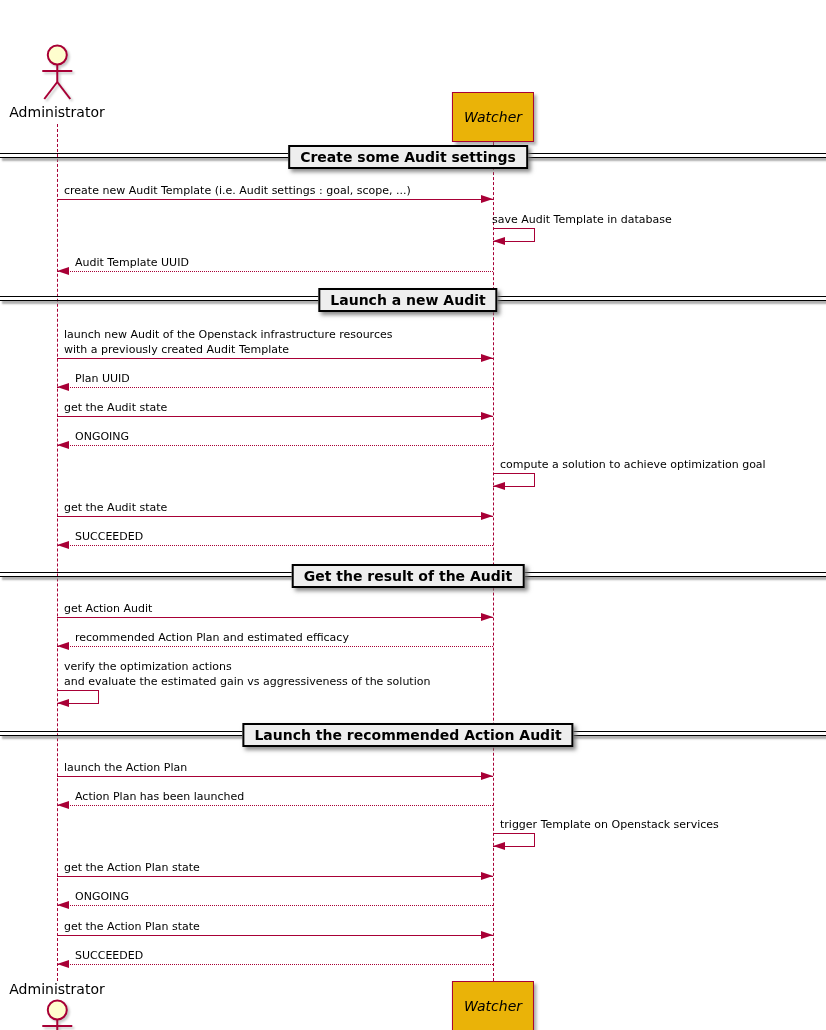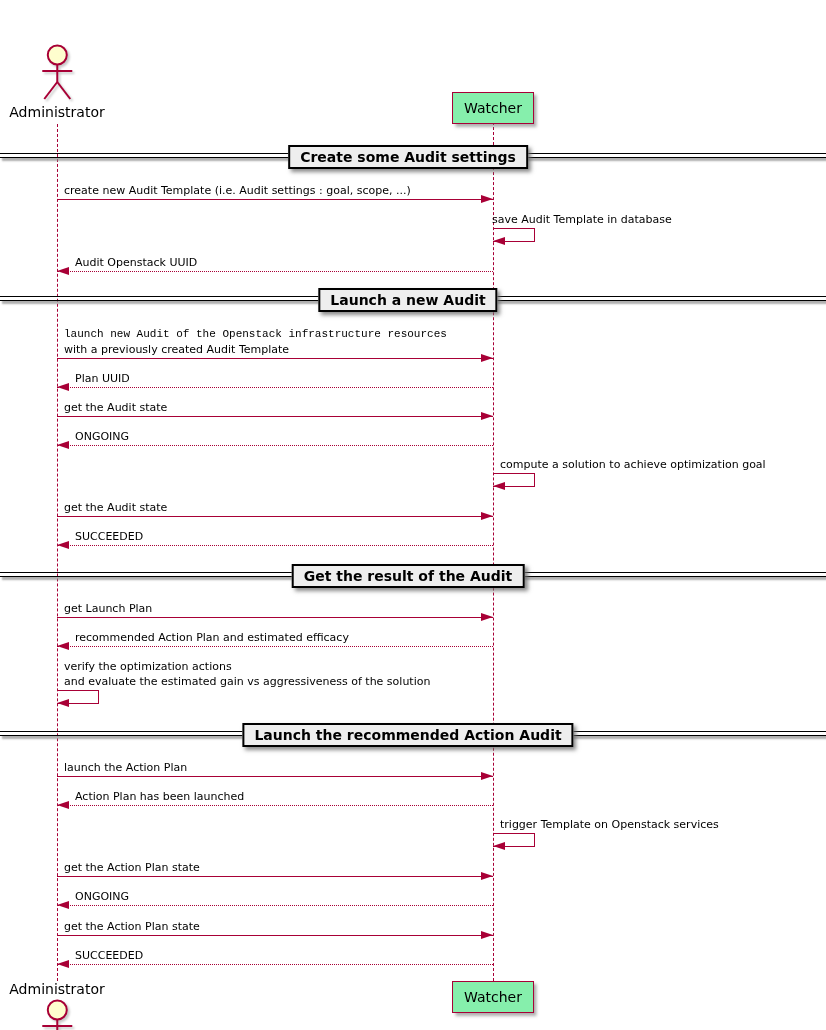--- a/index.html
+++ b/index.html
@@ -2,22 +2,22 @@
 <html><head>
 <meta charset="utf-8">
 <style>
   html,body{margin:0;padding:0;background:#fff;}
   .stage{position:relative;width:826px;height:1030px;background:#fff;overflow:hidden;
          font-family:"DejaVu Sans","Liberation Sans",sans-serif;color:#000;margin-top:40px;}
   .lifeline{position:absolute;width:0;border-left:1px dashed #A80036;}
   .actor{position:absolute;transform:translateX(-50%);display:flex;flex-direction:column;align-items:center;}
   .actor svg{filter:drop-shadow(2px 2px 1px #c8c8c8);}
   .plabel{font-size:14px;white-space:nowrap;padding:2px 0;}
-  .pbox{position:absolute;transform:translateX(-50%);background:#86efac;border:1.5px solid #A80036;
-        padding:7px 11px;font-size:14px;white-space:nowrap;box-shadow:3px 3px 3px rgba(120,120,120,0.6);}
+  .pbox{position:absolute;transform:translateX(-50%);background:#eab308;border:1.5px solid #A80036;
+        padding:16px 11px;font-size:14px;white-space:nowrap;box-shadow:3px 3px 3px rgba(120,120,120,0.6);font-style:italic;}
   .divider-lines{position:absolute;left:0;right:0;height:3px;border-top:1.5px solid #000;
         border-bottom:1.5px solid #000;box-shadow:2px 3px 2px rgba(140,140,140,0.7);}
   .divider-box{position:absolute;transform:translate(-50%,-50%);background:#EEEEEE;border:2px solid #000;
         padding:2px 10px;font-size:14px;font-weight:bold;white-space:nowrap;
         box-shadow:3px 3px 4px rgba(110,110,110,0.8);}
   .mline{position:absolute;height:0;}
   .mline.solid{border-top:1.5px solid #A80036;}
   .mline.dotted{border-top:1.5px dotted #A80036;}
   .mlabel{position:absolute;font-size:11px;line-height:15px;white-space:nowrap;}
   .ah-right{position:absolute;width:0;height:0;border-style:solid;border-width:4.5px 0 4.5px 12px;
@@ -68,26 +68,26 @@
       <div class="divider-lines" style="top: 113px;"></div>
       <div class="divider-box" style="left: 408px; top: 117px;">Create some Audit settings</div>
       <div class="mline solid" style="left: 57px; width: 436px; top: 159px;"></div>
       <div class="ah-right" style="top: 155px; left: 481px;"></div>
       <div class="mlabel" style="left: 64px; top: 143px;">create new Audit Template (i.e. Audit settings : goal, scope, ...)</div>
       <div class="selfloop" style="left: 493px; top: 188px;"></div>
       <div class="ah-left" style="left: 493px; top: 197px;"></div>
       <div class="mlabel" style="left: 492px; top: 172px;">save Audit Template in database</div>
       <div class="mline dotted" style="left: 57px; width: 436px; top: 231px;"></div>
       <div class="ah-left" style="top: 227px; left: 57px;"></div>
-      <div class="mlabel" style="left: 75px; top: 215px;">Audit Openstack UUID</div>
+      <div class="mlabel" style="left: 75px; top: 215px;">Audit Template UUID</div>
       <div class="divider-lines" style="top: 256px;"></div>
       <div class="divider-box" style="left: 408px; top: 260px;">Launch a new Audit</div>
       <div class="mline solid" style="left: 57px; width: 436px; top: 318px;"></div>
       <div class="ah-right" style="top: 314px; left: 481px;"></div>
-      <div class="mlabel" style="left: 64px; top: 287px; font-family: Liberation Mono, monospace;">launch new Audit of the Openstack infrastructure resources</div>
+      <div class="mlabel" style="left: 64px; top: 287px;">launch new Audit of the Openstack infrastructure resources</div>
       <div class="mlabel" style="left: 64px; top: 302px;">with a previously created Audit Template</div>
       <div class="mline dotted" style="left: 57px; width: 436px; top: 347px;"></div>
       <div class="ah-left" style="top: 343px; left: 57px;"></div>
       <div class="mlabel" style="left: 75px; top: 331px;">Plan UUID</div>
       <div class="mline solid" style="left: 57px; width: 436px; top: 376px;"></div>
       <div class="ah-right" style="top: 372px; left: 481px;"></div>
       <div class="mlabel" style="left: 64px; top: 360px;">get the Audit state</div>
       <div class="mline dotted" style="left: 57px; width: 436px; top: 405px;"></div>
       <div class="ah-left" style="top: 401px; left: 57px;"></div>
       <div class="mlabel" style="left: 75px; top: 389px;">ONGOING</div>
@@ -97,21 +97,21 @@
       <div class="mline solid" style="left: 57px; width: 436px; top: 476px;"></div>
       <div class="ah-right" style="top: 472px; left: 481px;"></div>
       <div class="mlabel" style="left: 64px; top: 460px;">get the Audit state</div>
       <div class="mline dotted" style="left: 57px; width: 436px; top: 505px;"></div>
       <div class="ah-left" style="top: 501px; left: 57px;"></div>
       <div class="mlabel" style="left: 75px; top: 489px;">SUCCEEDED</div>
       <div class="divider-lines" style="top: 532px;"></div>
       <div class="divider-box" style="left: 408px; top: 536px;">Get the result of the Audit</div>
       <div class="mline solid" style="left: 57px; width: 436px; top: 577px;"></div>
       <div class="ah-right" style="top: 573px; left: 481px;"></div>
-      <div class="mlabel" style="left: 64px; top: 561px;">get Launch Plan</div>
+      <div class="mlabel" style="left: 64px; top: 561px;">get Action Audit</div>
       <div class="mline dotted" style="left: 57px; width: 436px; top: 606px;"></div>
       <div class="ah-left" style="top: 602px; left: 57px;"></div>
       <div class="mlabel" style="left: 75px; top: 590px;">recommended Action Plan and estimated efficacy</div>
       <div class="selfloop" style="left: 57px; top: 650px;"></div>
       <div class="ah-left" style="left: 57px; top: 659px;"></div>
       <div class="mlabel" style="left: 64px; top: 619px;">verify the optimization actions</div>
       <div class="mlabel" style="left: 64px; top: 634px;">and evaluate the estimated gain vs aggressiveness of the solution</div>
       <div class="divider-lines" style="top: 691px;"></div>
       <div class="divider-box" style="left: 408px; top: 695px;">Launch the recommended Action Audit</div>
       <div class="mline solid" style="left: 57px; width: 436px; top: 736px;"></div>

